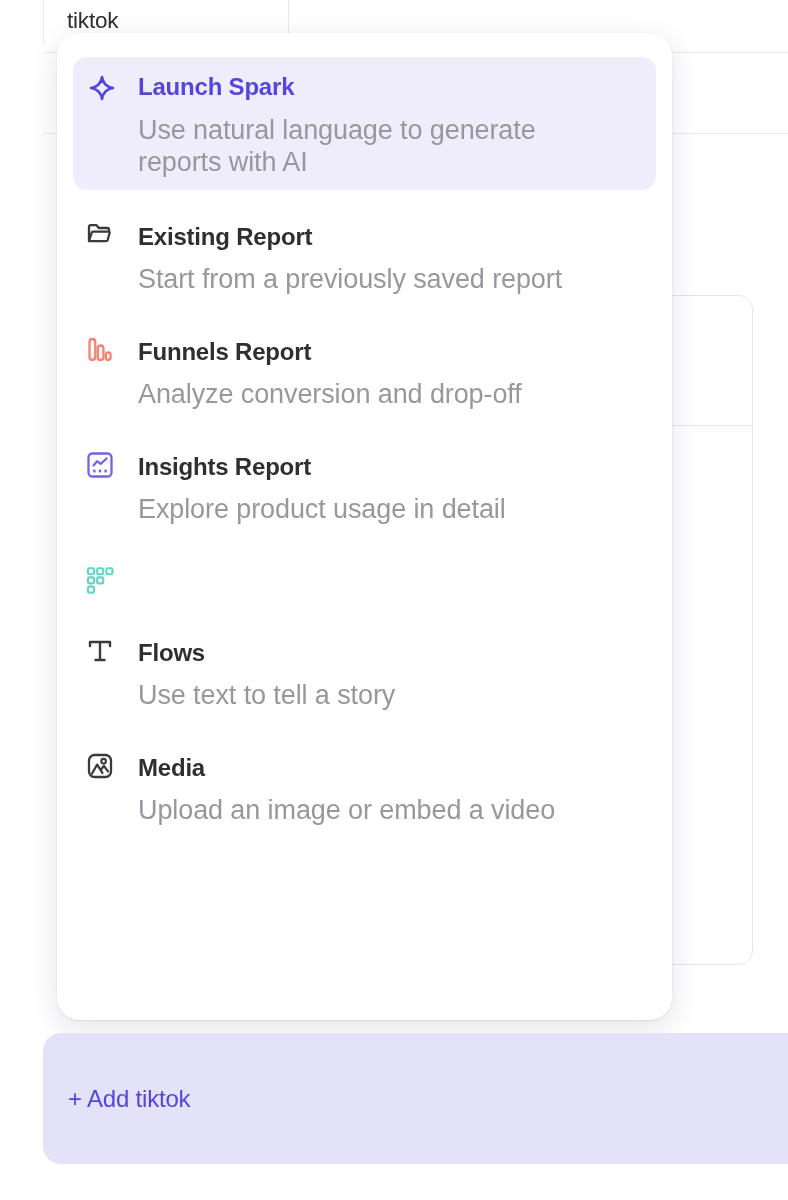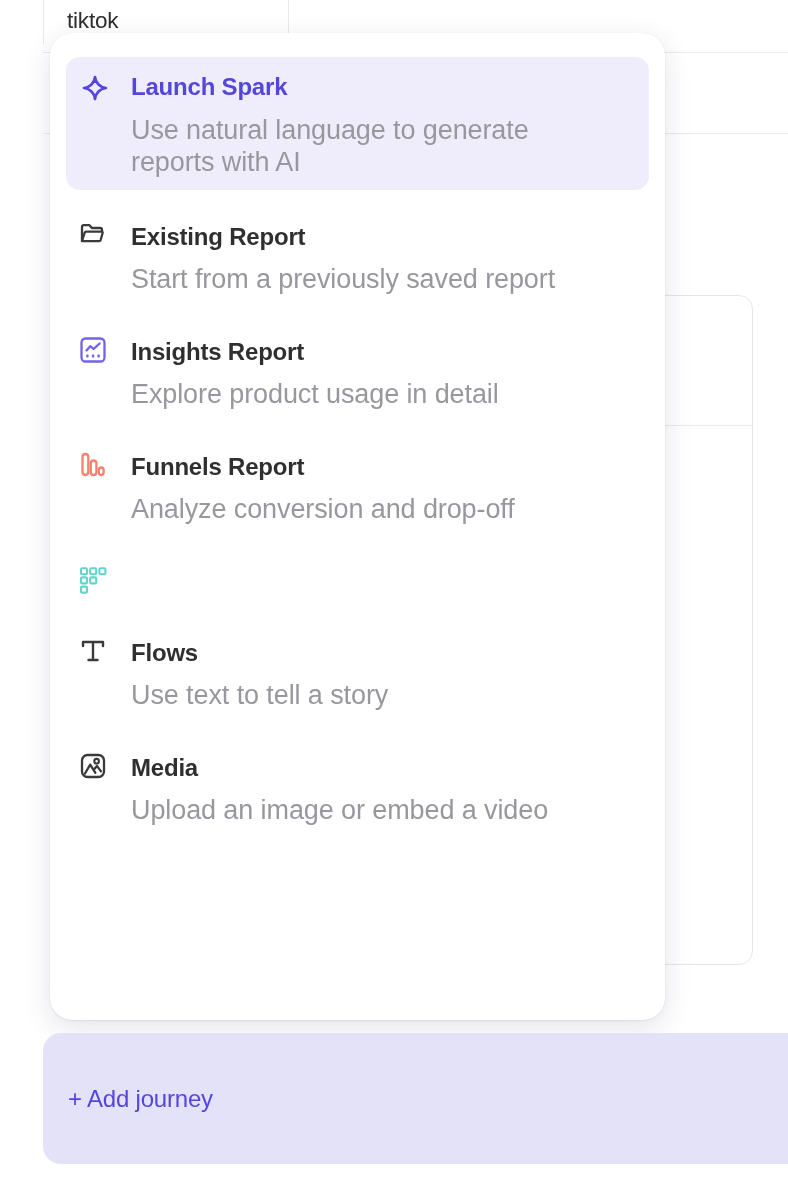--- a/index.html
+++ b/index.html
@@ -27,21 +27,21 @@
   .bg-card {
     position: absolute; left: 130px; top: 295px;
     width: 623px; height: 670px;
     border: 1px solid #e6e5e9; border-radius: 14px;
     background: #ffffff;
   }
   .bg-card-divider { position: absolute; left: 0; right: 0; top: 129px; height: 1px; background: #e9e8ec; }
 
   
   .popover {
-    position: absolute; left: 50px; top: 33px;
+    position: absolute; left: 57px; top: 33px;
     width: 615px; height: 987px;
     background: #ffffff;
     border-radius: 22px;
     box-shadow: 0 1px 2px rgba(30,25,70,0.06), 0 8px 28px rgba(30,25,70,0.12), 0 0 1px rgba(0,0,0,0.10);
     padding: 24px 16px;
   }
   .menu-item { display: flex; align-items: flex-start; cursor: pointer; }
   .menu-item--highlight {
     background: var(--highlight-bg);
     border-radius: 14px;
@@ -127,44 +127,44 @@
     <path class="st c-dark" d="M4 21 l2.7 -8.4 q0.33 -1 1.45 -1 h15.3 q1.55 0 1.15 1.45 l-1.95 7 q-0.33 1 -1.45 1 Z"></path>
   </svg>
         </span>
     <span class="item-text">
       <span class="item-title">Existing Report</span>
       <span class="item-desc">Start from a previously saved report</span>
     </span>
   </div>
       <div class="menu-item">
     <span class="item-icon">
+          <svg width="29" height="30" viewBox="0 0 29 30">
+    <rect class="st c-coral" x="4.5" y="4" width="5.8" height="21" rx="2.9"></rect>
+    <rect class="st c-coral" x="12.8" y="10.5" width="5.6" height="14.5" rx="2.8"></rect>
+    <rect class="st c-coral" x="20.8" y="17.5" width="4.8" height="7.5" rx="2.4"></rect>
+  </svg>
+        </span>
+    <span class="item-text">
+      <span class="item-title">Funnels Report</span>
+      <span class="item-desc">Analyze conversion and drop-off</span>
+    </span>
+  </div>
+      <div class="menu-item">
+    <span class="item-icon">
           <svg width="30" height="30" viewBox="0 0 30 30">
     <rect class="st c-purple" x="3.5" y="3.5" width="23" height="23" rx="4"></rect>
     <path class="st c-purple" d="M8.5 15.5 L12.2 11.2 L15.6 13.8 L21.6 8.5"></path>
     <rect class="f-purple" x="8.2" y="19.6" width="2.4" height="3" rx="0.8"></rect>
     <rect class="f-purple" x="13.8" y="19.6" width="2.4" height="3" rx="0.8"></rect>
     <rect class="f-purple" x="19.4" y="19.6" width="2.4" height="3" rx="0.8"></rect>
   </svg>
         </span>
     <span class="item-text">
       <span class="item-title">Insights Report</span>
       <span class="item-desc">Explore product usage in detail</span>
-    </span>
-  </div>
-      <div class="menu-item">
-    <span class="item-icon">
-          <svg width="29" height="30" viewBox="0 0 29 30">
-    <rect class="st c-coral" x="4.5" y="4" width="5.8" height="21" rx="2.9"></rect>
-    <rect class="st c-coral" x="12.8" y="10.5" width="5.6" height="14.5" rx="2.8"></rect>
-    <rect class="st c-coral" x="20.8" y="17.5" width="4.8" height="7.5" rx="2.4"></rect>
-  </svg>
-        </span>
-    <span class="item-text">
-      <span class="item-title">Funnels Report</span>
-      <span class="item-desc">Analyze conversion and drop-off</span>
     </span>
   </div>
       <div class="menu-item">
     <span class="item-icon">
           <svg width="30" height="30" viewBox="0 0 30 30">
     <rect class="st c-teal" style="stroke-width:2.1" x="3" y="3.2" width="6" height="6" rx="1.2"></rect>
     <rect class="st c-teal" style="stroke-width:2.1" x="12.2" y="3.2" width="6" height="6" rx="1.2"></rect>
     <rect class="st c-teal" style="stroke-width:2.1" x="21.4" y="3.2" width="6" height="6" rx="1.2"></rect>
     <rect class="st c-teal" style="stroke-width:2.1" x="3" y="12.4" width="6" height="6" rx="1.2"></rect>
     <rect class="st c-teal" style="stroke-width:2.1" x="12.2" y="12.4" width="6" height="6" rx="1.2"></rect>
@@ -193,14 +193,14 @@
         </span>
     <span class="item-text">
       <span class="item-title">Media</span>
       <span class="item-desc">Upload an image or embed a video</span>
     </span>
   </div>
     </div>
 </div>
 
 <div class="add-content-bar">
-  <span class="add-content-label">+ Add journey</span>
+  <span class="add-content-label">+ Add tiktok</span>
 </div>
 
 </body></html>

